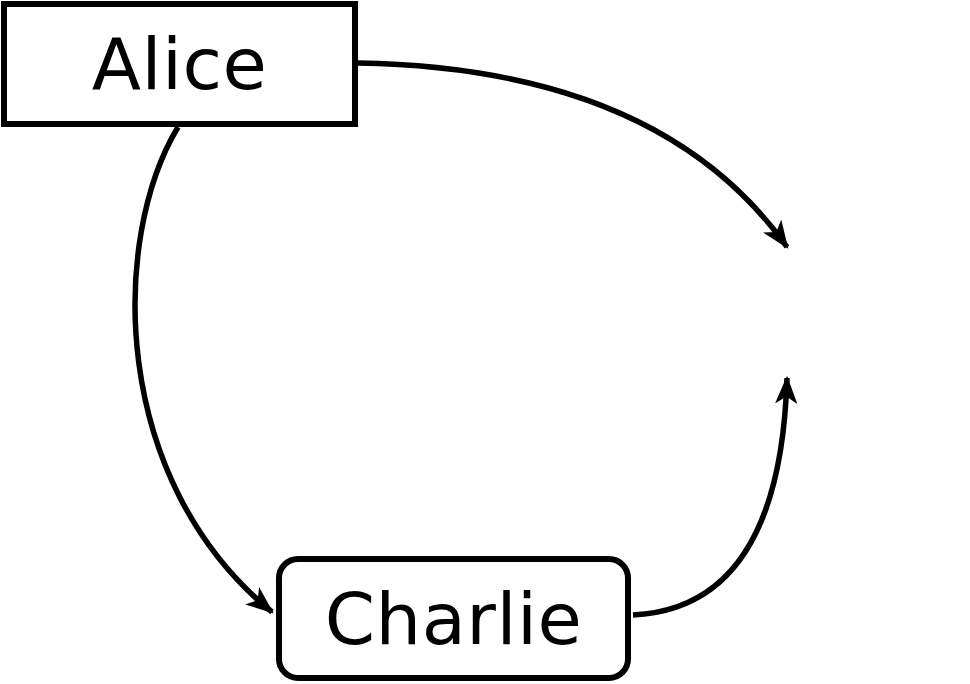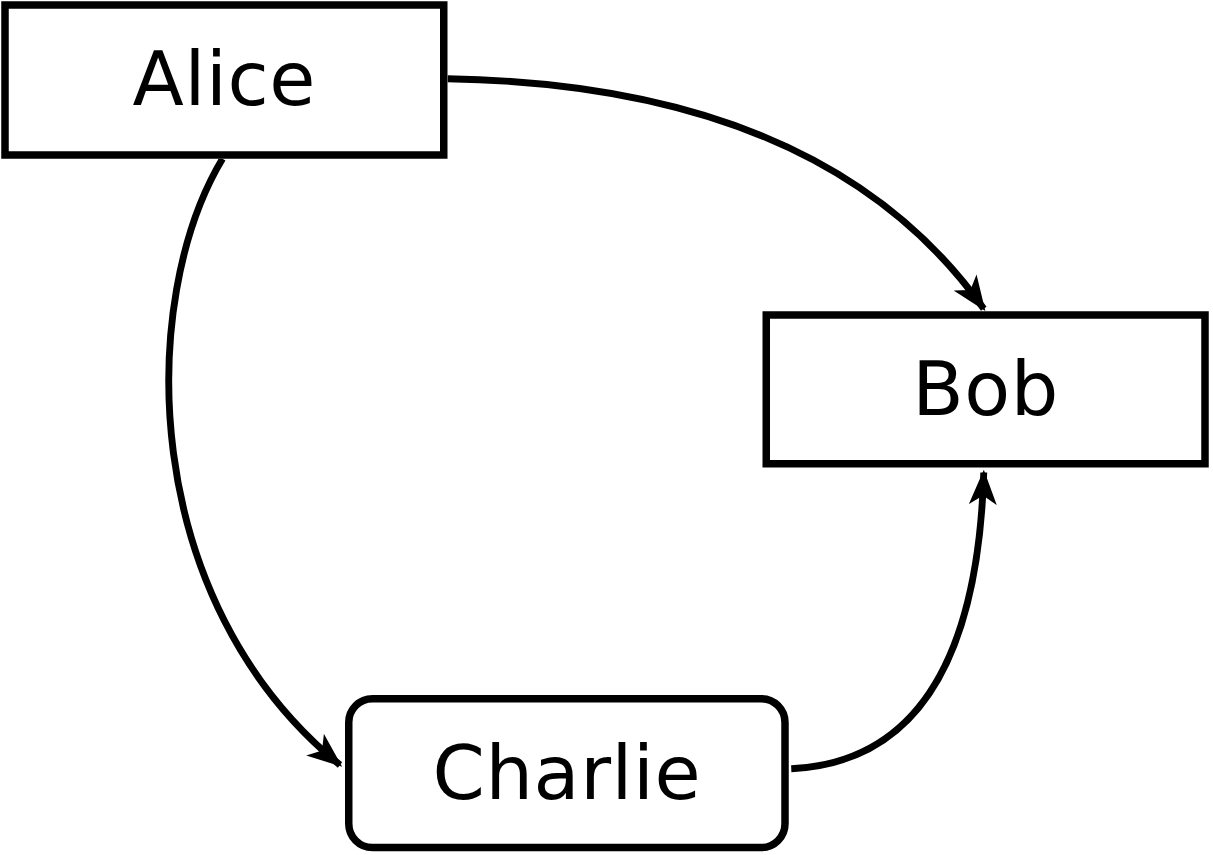--- a/index.html
+++ b/index.html
@@ -26,21 +26,21 @@
   }
   .node {
     position: absolute;
     box-sizing: border-box;
     border: 6px solid #000000;
     background: #ffffff;
     display: flex;
     align-items: center;
     justify-content: center;
     color: #000000;
-    font-size: 60px;
+    font-size: 72px;
     line-height: 1;
     letter-spacing: 0.5px;
     white-space: nowrap;
   }
   .node-alice   { left: 1px;   top: 1px;   width: 357px; height: 126px; }
   .node-bob     { left: 610px; top: 249px; width: 357px; height: 125px; }
   .node-charlie { left: 276px; top: 556px; width: 355px; height: 125px; border-radius: 22px; }
   .edge {
     fill: none;
     stroke: #000000;
@@ -63,21 +63,18 @@
 
     <path class="edge" d="M 178 127 C 110 240 110 480 272 612" marker-end="url(#arrowhead)"></path>
 
     <path class="edge" d="M 633 615 Q 780 608 787 378" marker-end="url(#arrowhead)"></path>
   </svg>
 
   <div class="node node-alice">
     <span>Alice</span>
   </div>
 
-  <div class="node node-bob">
-    <span>Bob</span>
-  </div>
 
   <div class="node node-charlie">
     <span>Charlie</span>
   </div>
 
 </div>
 
 </body></html>

